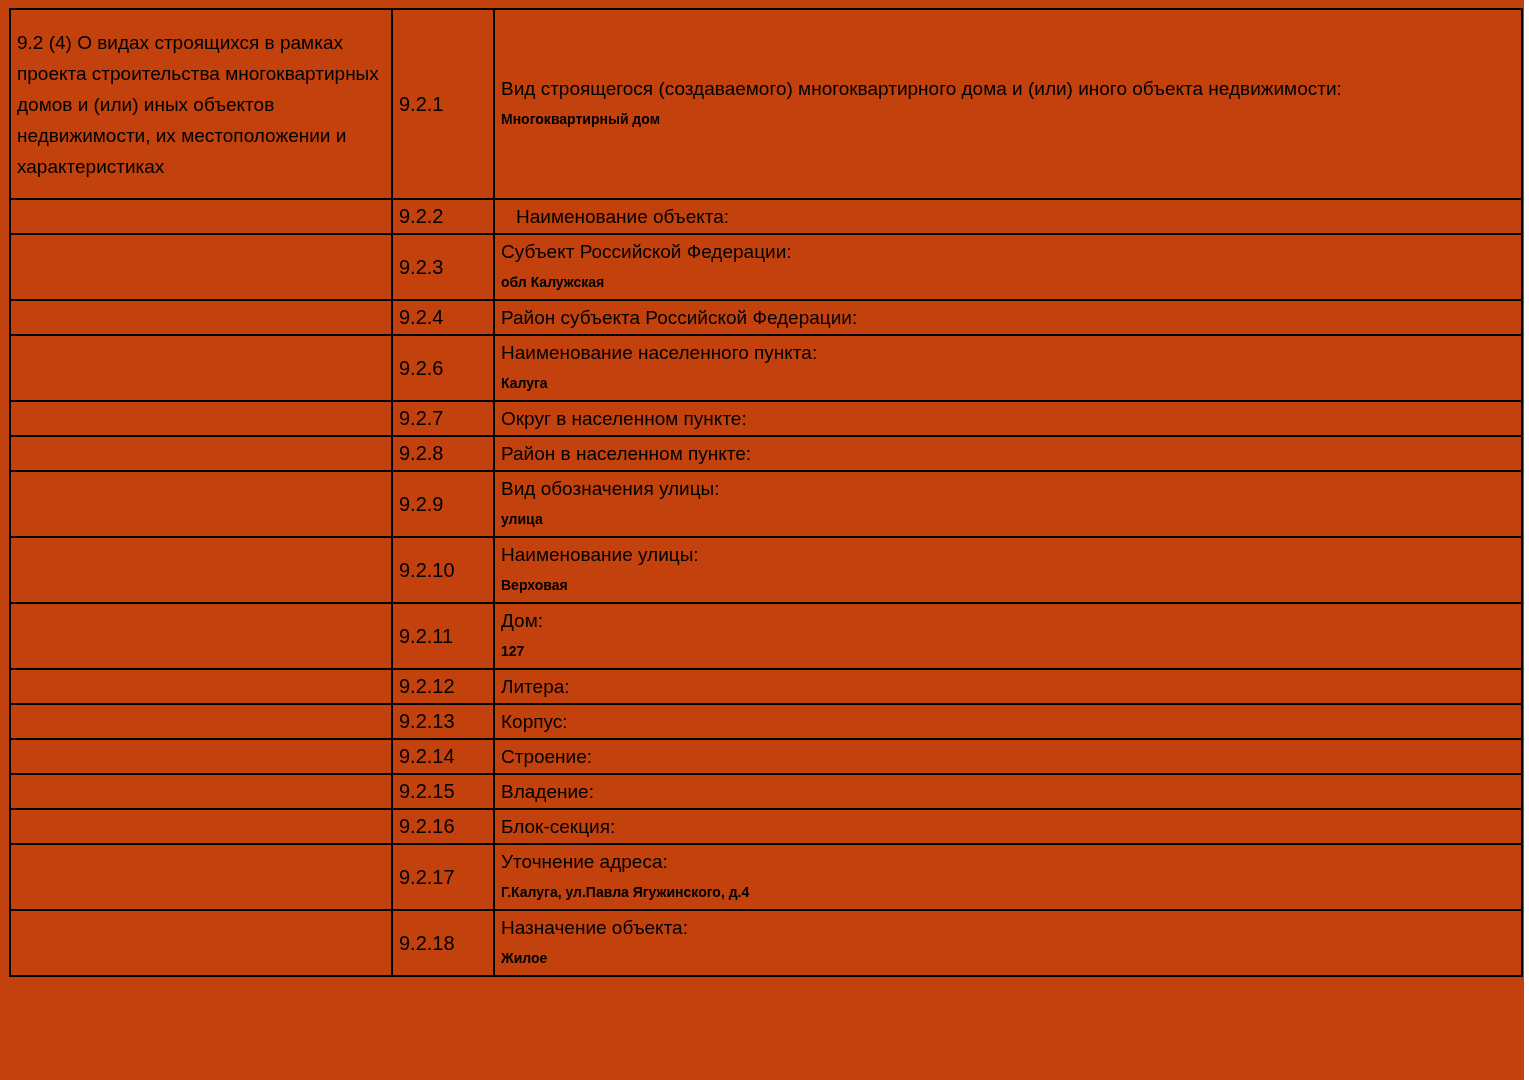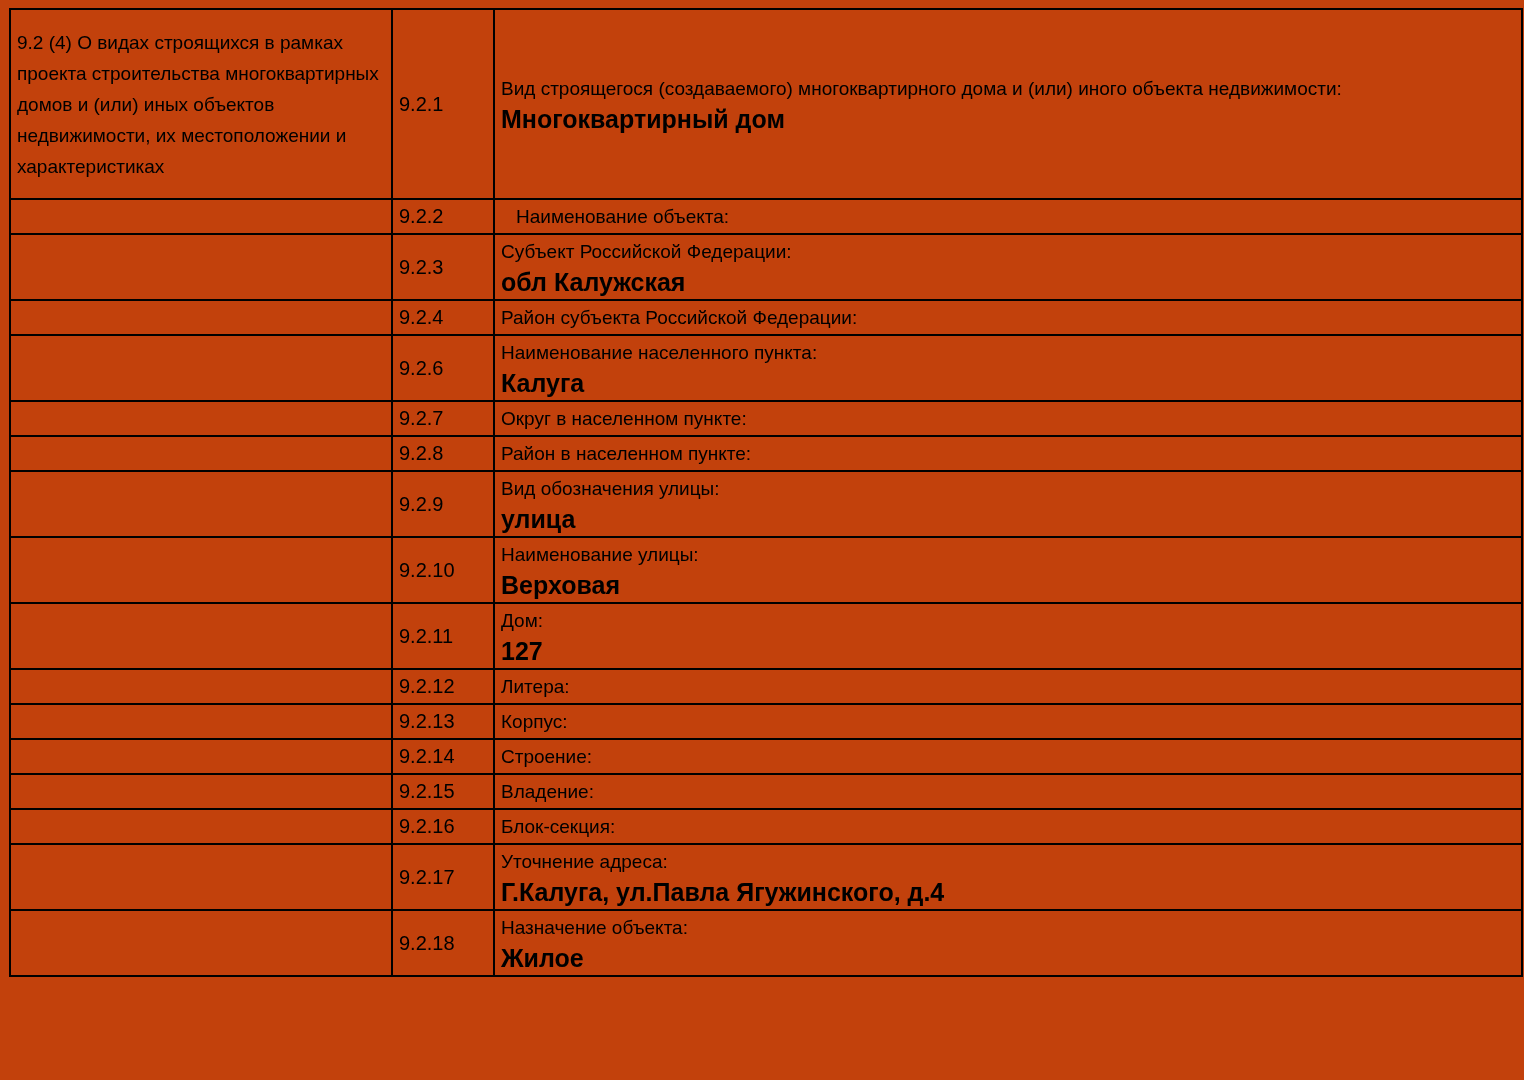--- a/index.html
+++ b/index.html
@@ -42,21 +42,21 @@
   }
   td.content {
     padding-left: 6px;
   }
   .label {
     font-size: 19px;
     line-height: 31px;
     font-weight: normal;
   }
   .value {
-    font-size: 25px;
+    font-size: 14px;
     line-height: 31px;
     font-weight: bold;
   }
 </style>
 </head>
 <body>
 
 <div class="page">
   <table class="decl">
     <colgroup>

